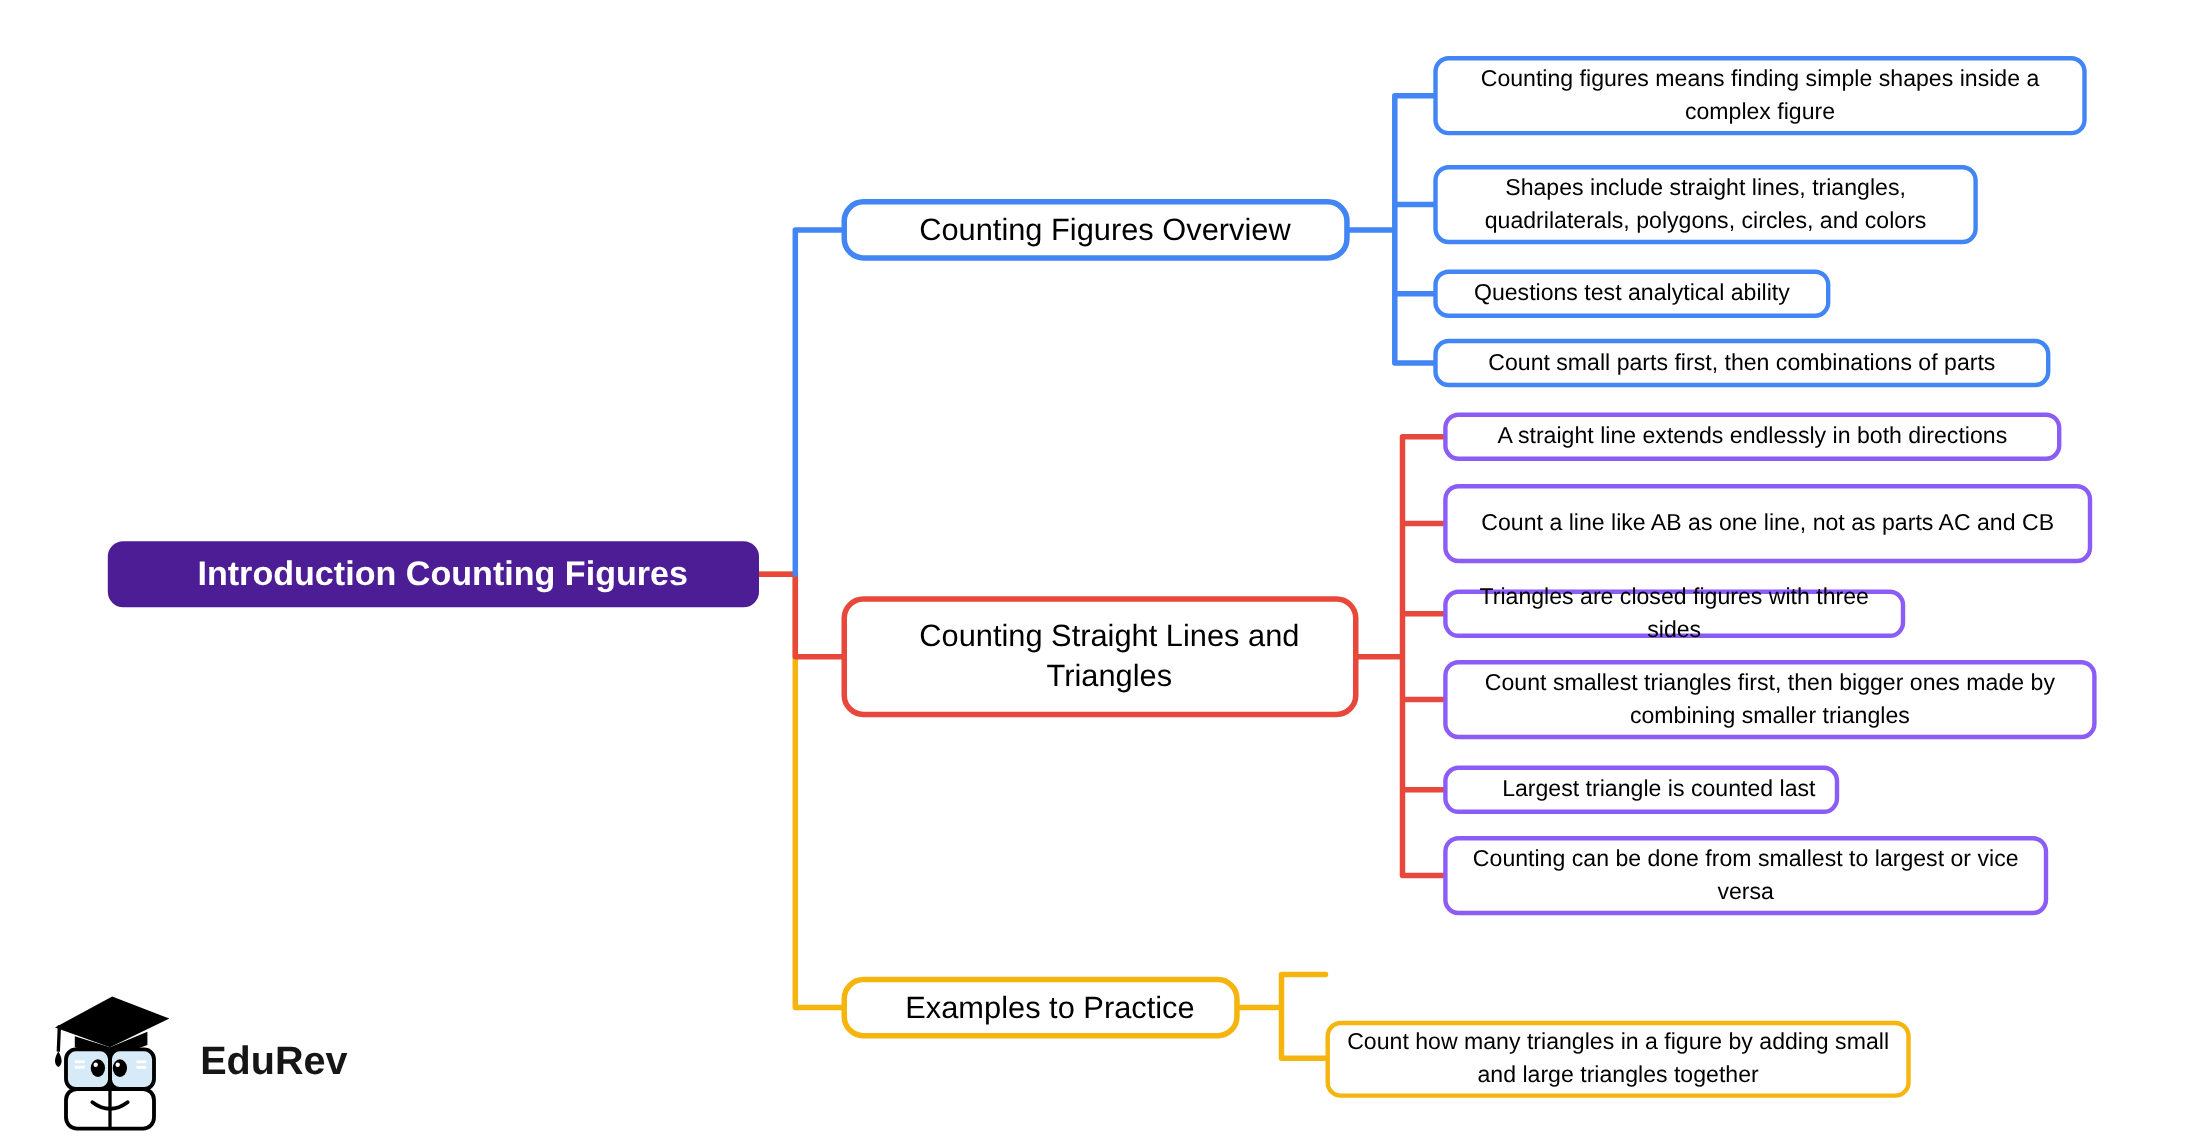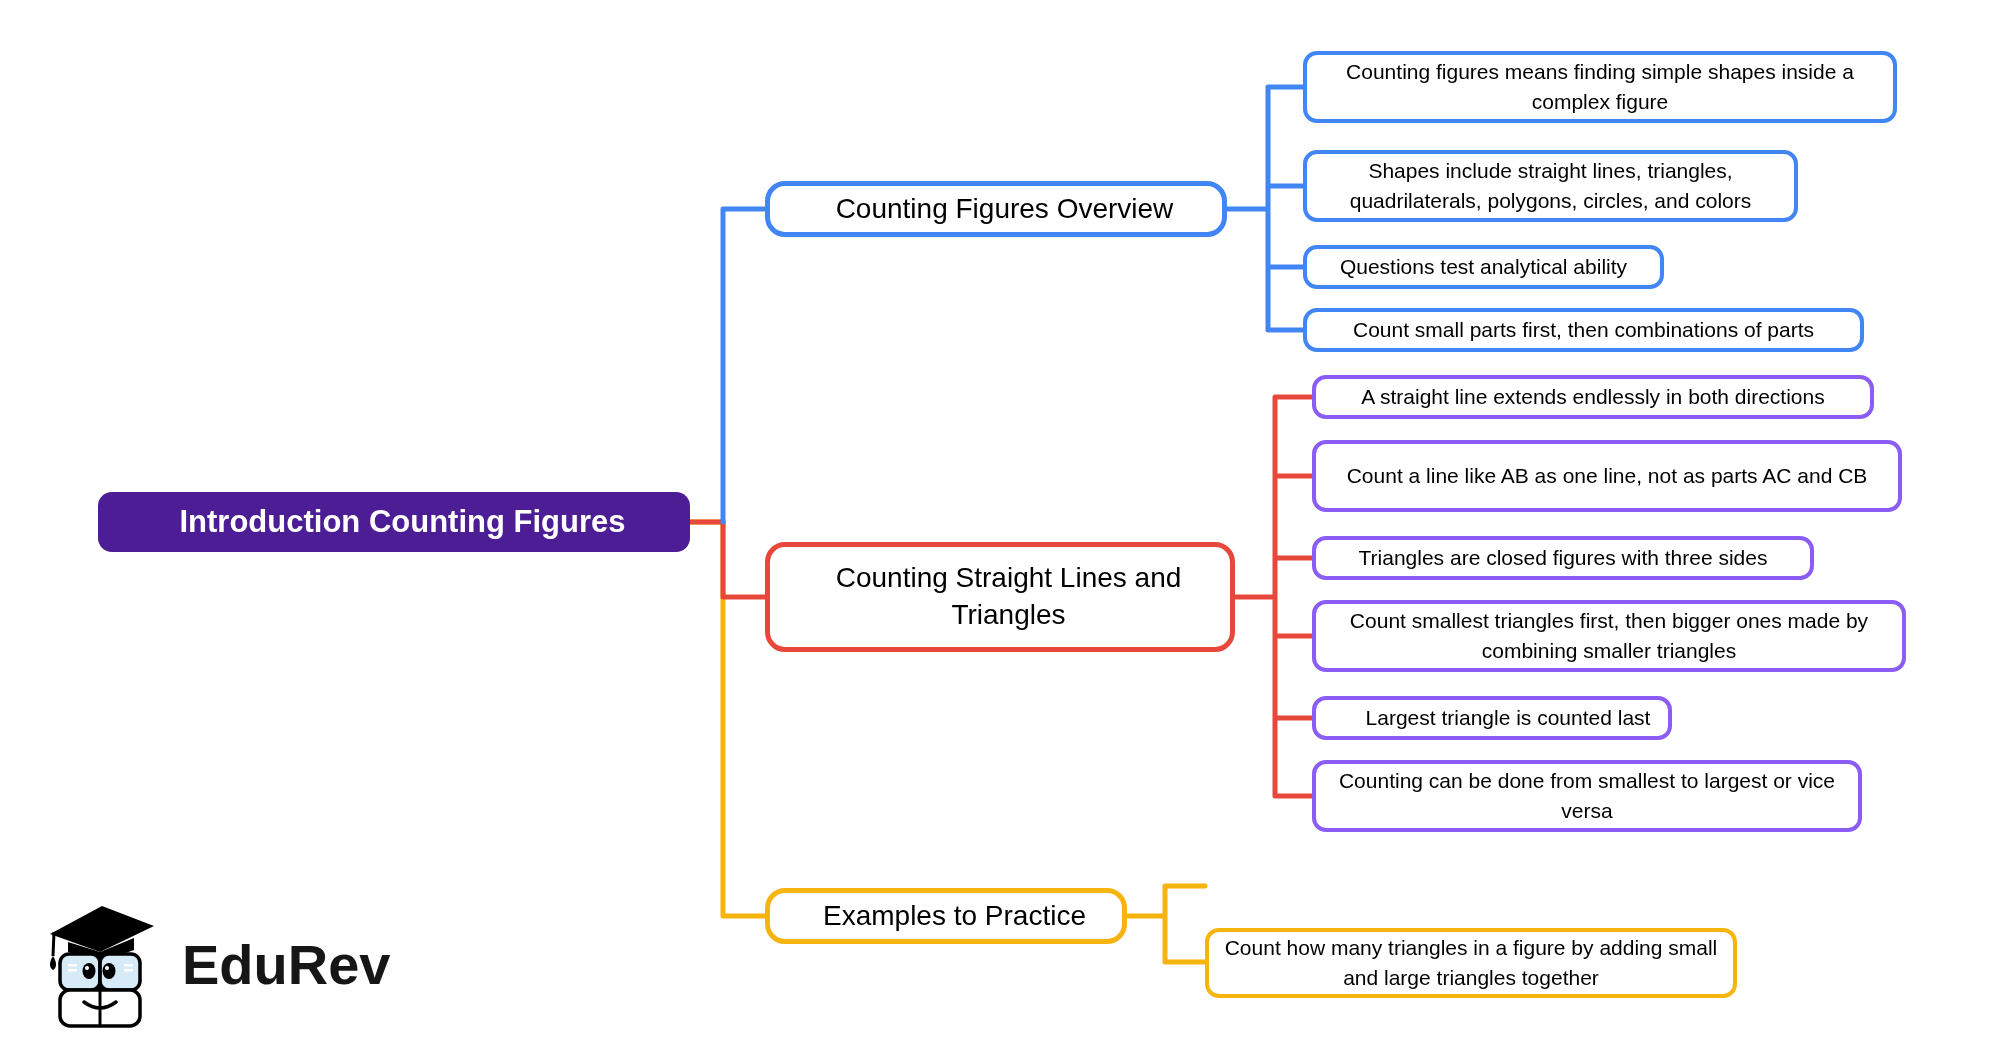--- a/index.html
+++ b/index.html
@@ -42,21 +42,21 @@
   }
   .leaf-blue{border:4px solid #4285F4;}
   .leaf-red{border:4px solid #8b5cf6;}
   .leaf-yellow{border:4px solid #F6B40E;}
 
   .logo{
     position:absolute;left:40px;top:898px;
     display:flex;align-items:center;gap:20px;
   }
   .logo-text{
-    font-size:56px;font-weight:bold;color:#161616;letter-spacing:0px;
+    font-size:36px;font-weight:bold;color:#161616;letter-spacing:0px;
   }
 </style>
 </head>
 <body>
 
 <div id="canvas">
 
   <svg id="connectors" viewBox="0 0 1999 1044" xmlns="http://www.w3.org/2000/svg">
 
     <path class="line-yellow" d="M 690,522 L 723,522 L 723,916 L 765,916"></path>
@@ -75,21 +75,21 @@
 
   <div class="node leaf leaf-blue" style="left:1303px;top:51px;width:594px;height:72px;">Counting figures means finding simple shapes inside a complex figure</div>
   <div class="node leaf leaf-blue" style="left:1303px;top:150px;width:495px;height:72px;">Shapes include straight lines, triangles, quadrilaterals, polygons, circles, and colors</div>
   <div class="node leaf leaf-blue" style="left:1303px;top:245px;width:361px;height:44px;">Questions test analytical ability</div>
   <div class="node leaf leaf-blue" style="left:1303px;top:308px;width:561px;height:44px;">Count small parts first, then combinations of parts</div>
 
   <div class="node branch-node branch-red" style="left:765px;top:542px;width:470px;height:110px;">Counting Straight Lines and Triangles</div>
 
   <div class="node leaf leaf-red" style="left:1312px;top:375px;width:562px;height:44px;">A straight line extends endlessly in both directions</div>
   <div class="node leaf leaf-red" style="left:1312px;top:440px;width:590px;height:72px;">Count a line like AB as one line, not as parts AC and CB</div>
-  <div class="node leaf leaf-red" style="left:1312px;top:536px;width:502px;height:44px;">Triangles are closed figures with three sides</div>
+  <div class="node leaf leaf-red" style="left:1312px;top:536px;width:420px;height:44px;">Triangles are closed figures with three sides</div>
   <div class="node leaf leaf-red" style="left:1312px;top:600px;width:594px;height:72px;">Count smallest triangles first, then bigger ones made by combining smaller triangles</div>
   <div class="node leaf leaf-red" style="left:1312px;top:696px;width:360px;height:44px;padding-left:42px;">Largest triangle is counted last</div>
   <div class="node leaf leaf-red" style="left:1312px;top:760px;width:550px;height:72px;">Counting can be done from smallest to largest or vice versa</div>
 
   <div class="node branch-node branch-yellow" style="left:765px;top:888px;width:362px;height:56px;">Examples to Practice</div>
 
   <div class="node leaf leaf-yellow" style="left:1205px;top:928px;width:532px;height:70px;">Count how many triangles in a figure by adding small and large triangles together</div>
 
   <div class="logo">
     <svg width="122" height="132" viewBox="0 0 122 132" xmlns="http://www.w3.org/2000/svg">

